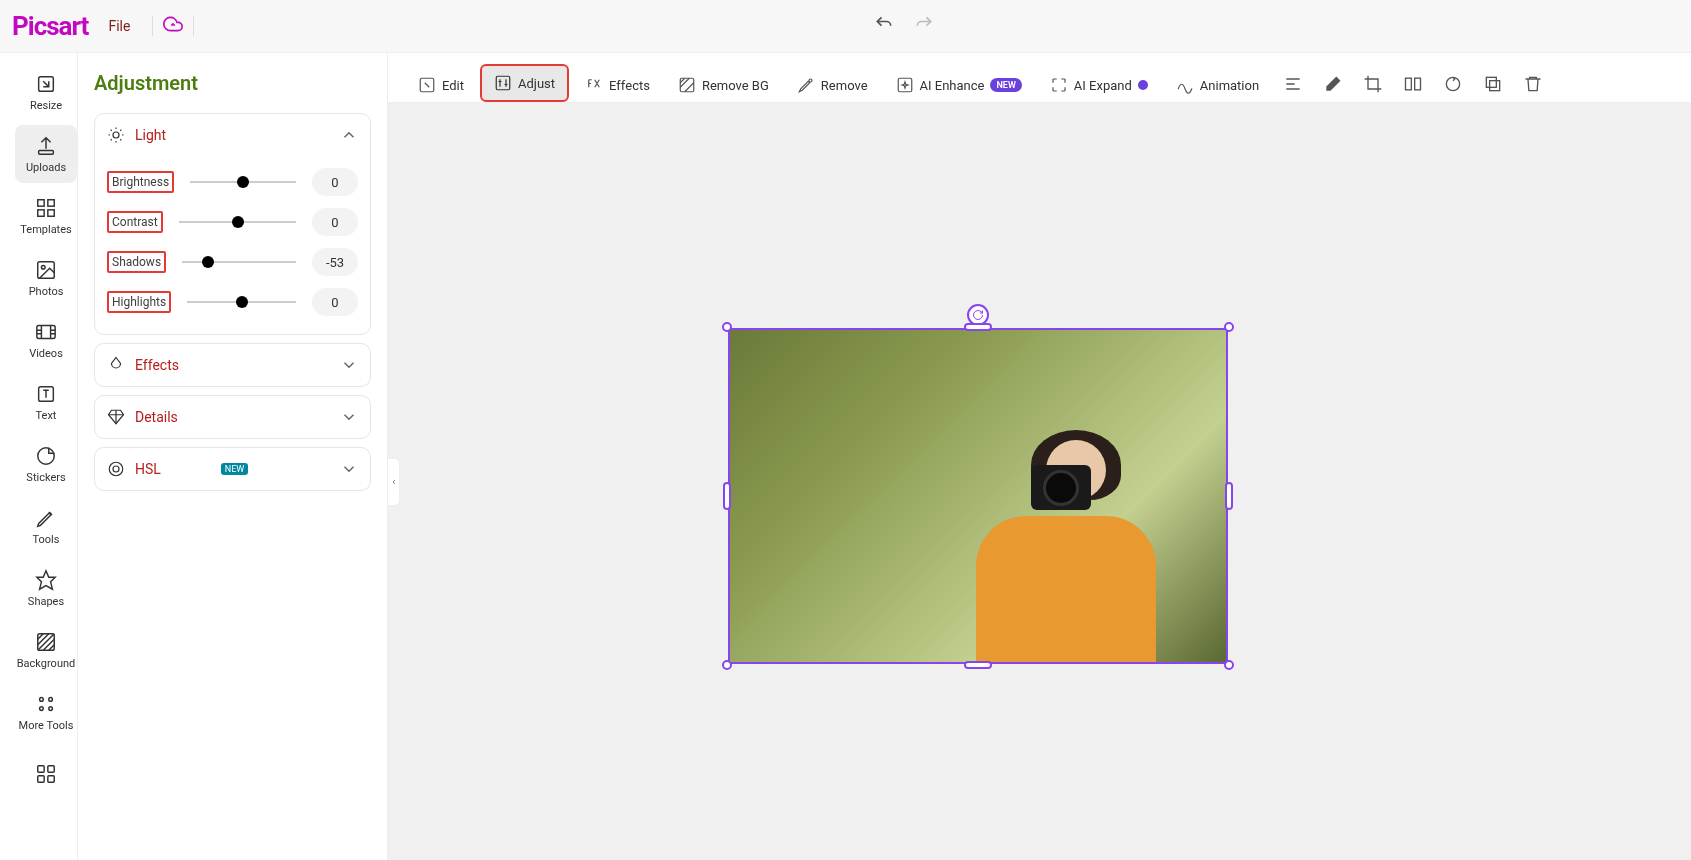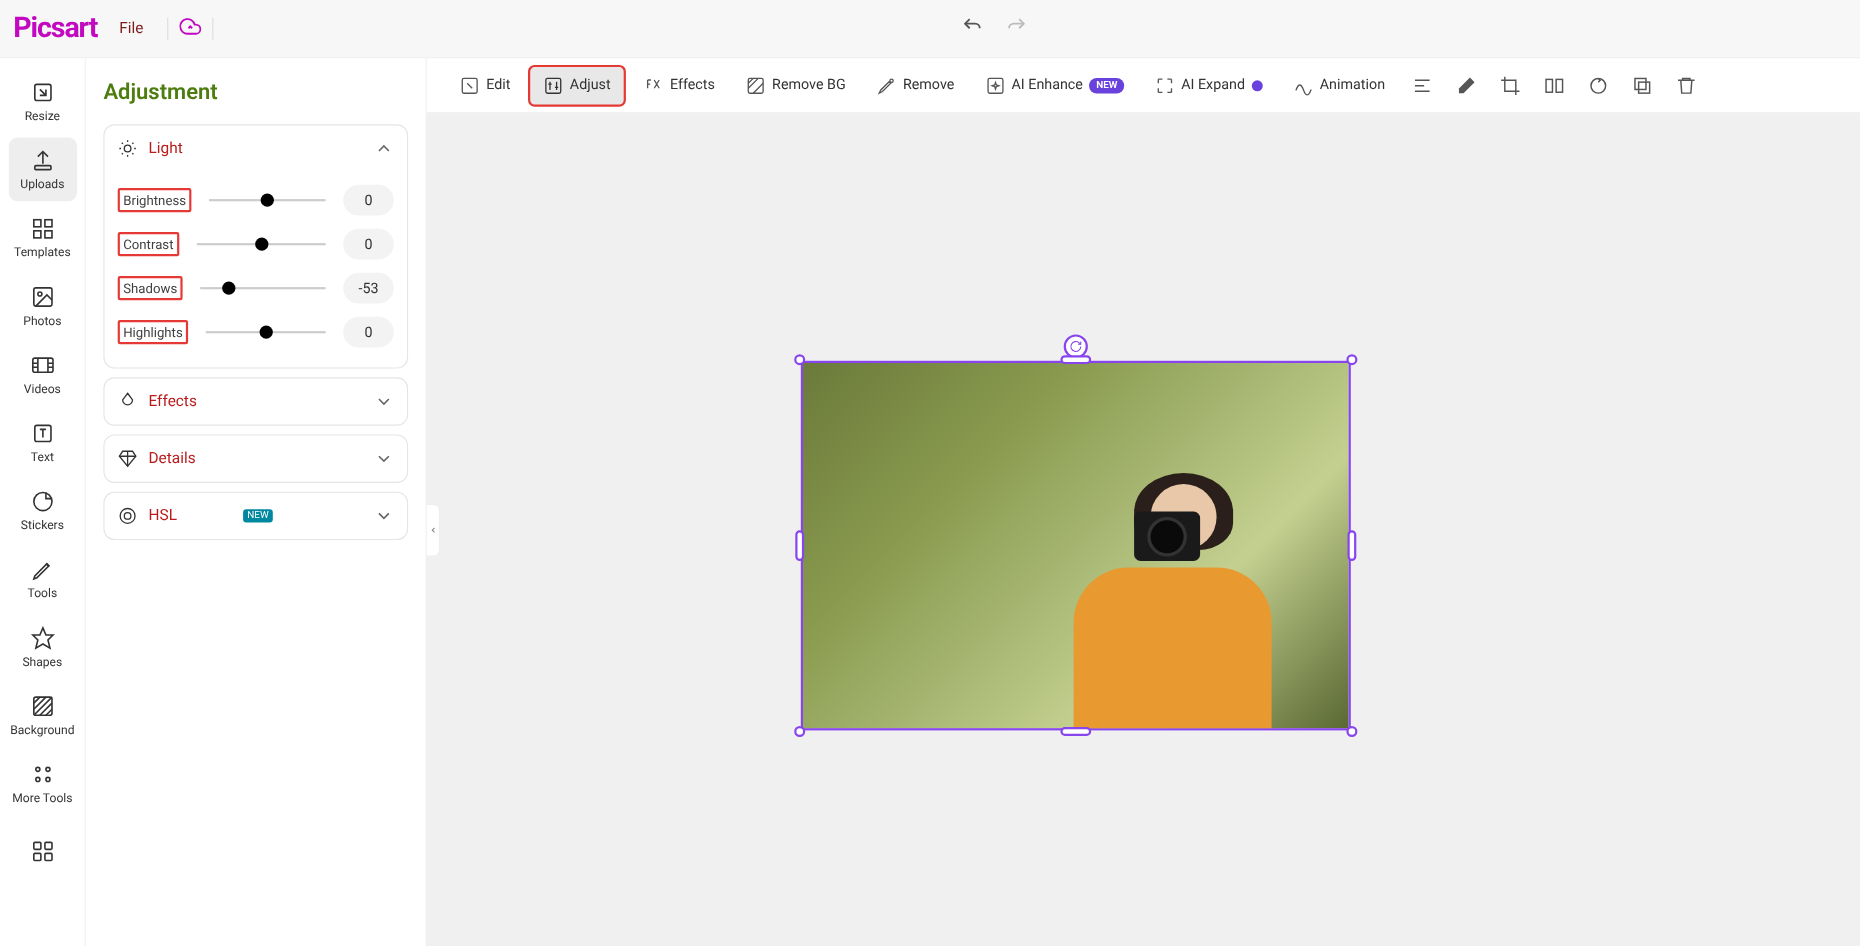--- a/index.html
+++ b/index.html
@@ -8,21 +8,21 @@
 .top-bar { height: 53px; background: #f7f7f7; display: flex; align-items: center; padding: 0 12px; border-bottom: 1px solid #eee; }
 .logo { font-size: 26px; font-weight: 700; color: #c209c1; letter-spacing: -1px; margin-right: 20px; }
 .file-menu { color: #7f1d1d; font-size: 14px; margin-right: 12px; cursor: pointer; }
 .divider-v { width: 1px; height: 20px; background: #ddd; margin: 0 10px; }
 .cloud-icon { color: #c209c1; }
 .undo-redo { display: flex; gap: 20px; margin-left: 670px; }
 .undo-redo svg { width: 20px; height: 20px; }
 
 .main-layout { display: flex; height: calc(100% - 53px); }
 
-.left-rail { width: 78px; background: #fff; border-right: 1px solid #eee; display: flex; flex-direction: column; align-items: center; padding-top: 10px; gap: 4px; }
+.left-rail { width: 78px; background: #fff; border-right: 1px solid #eee; display: flex; flex-direction: column; align-items: flex-end; padding-top: 10px; gap: 4px; }
 .rail-item { width: 62px; height: 58px; display: flex; flex-direction: column; align-items: center; justify-content: center; gap: 4px; border-radius: 8px; cursor: pointer; }
 .rail-item.active { background: #eee; }
 .rail-item svg { width: 22px; height: 22px; }
 .rail-label { font-size: 11px; color: #333; text-align: center; }
 
 .side-panel { width: 310px; background: #fff; border-right: 1px solid #eee; padding: 18px 16px; overflow-y: auto; }
 .panel-title { font-size: 20px; font-weight: 600; color: #4d7c0f; margin-bottom: 18px; }
 
 .accordion { border: 1px solid #e5e5e5; border-radius: 10px; margin-bottom: 8px; overflow: hidden; }
 .acc-header { height: 42px; display: flex; align-items: center; padding: 0 12px; cursor: pointer; gap: 10px; }
@@ -35,21 +35,21 @@
 .slider-label { width: 60px; font-size: 12px; color: #404040; }
 .slider-label.hl { border: 2px solid #e53935; padding: 2px 3px; border-radius: 2px; width: auto; min-width: 56px; text-align: left; }
 .slider-track { flex: 1; position: relative; height: 2px; background: #ccc; margin: 0 4px; }
 .slider-thumb { position: absolute; width: 12px; height: 12px; background: #000; border-radius: 50%; top: -5px; transform: translateX(-50%); }
 .slider-value { width: 46px; height: 28px; background: #f3f3f3; border-radius: 14px; display: flex; align-items: center; justify-content: center; font-size: 13px; color: #333; }
 
 .badge-new { background: #0088a0; color: #fff; font-size: 9px; padding: 1px 4px; border-radius: 3px; margin-left: 4px; }
 
 .canvas-area { flex: 1; background: #f0f0f0; position: relative; }
 
-.toolbar { height: 50px; background: #fff; border-bottom: 1px solid #eee; display: flex; align-items: center; padding: 0 18px; gap: 4px; }
+.toolbar { height: 50px; background: #fff; border-bottom: 1px solid #eee; display: flex; align-items: flex-end; padding: 0 18px; gap: 4px; }
 .tool-btn { display: flex; align-items: center; gap: 6px; padding: 8px 12px; border-radius: 6px; cursor: pointer; font-size: 13px; color: #333; }
 .tool-btn.active { background: #e8e8e8; border: 2px solid #e53935; }
 .tool-btn svg { width: 18px; height: 18px; }
 .tool-badge-new { background: #6941dd; color: #fff; font-size: 9px; padding: 2px 6px; border-radius: 8px; font-weight: 600; }
 .tool-dot { width: 10px; height: 10px; background: #6941dd; border-radius: 50%; }
 .icon-btn { width: 36px; height: 36px; display: flex; align-items: center; justify-content: center; cursor: pointer; }
 .icon-btn svg { width: 20px; height: 20px; }
 
 .canvas-content { position: absolute; top: 50px; left: 0; right: 0; bottom: 0; }
 .image-wrapper { position: absolute; left: 340px; top: 225px; width: 500px; height: 336px; }

